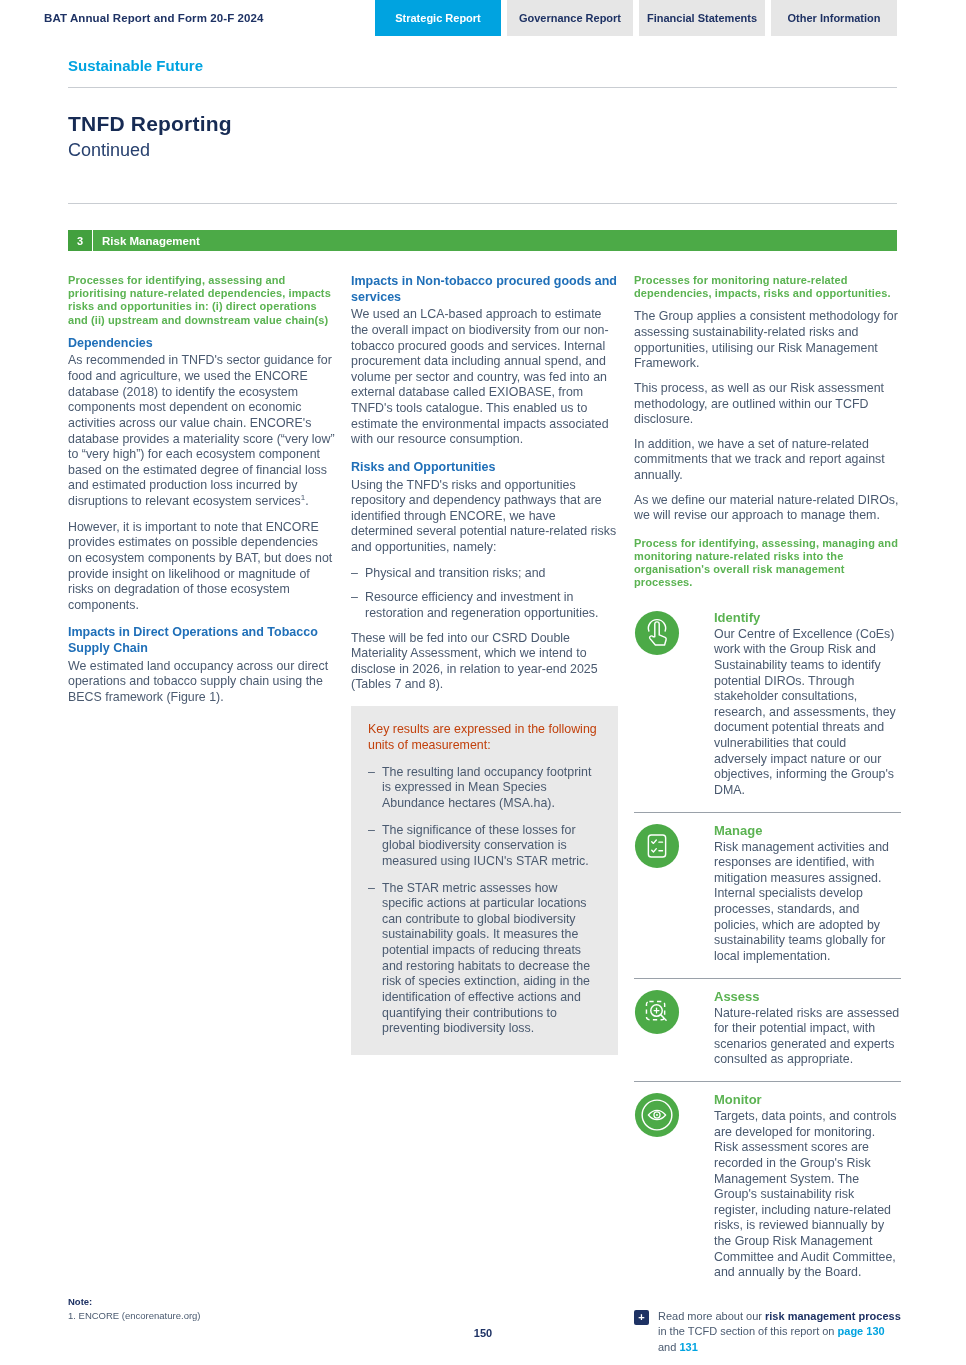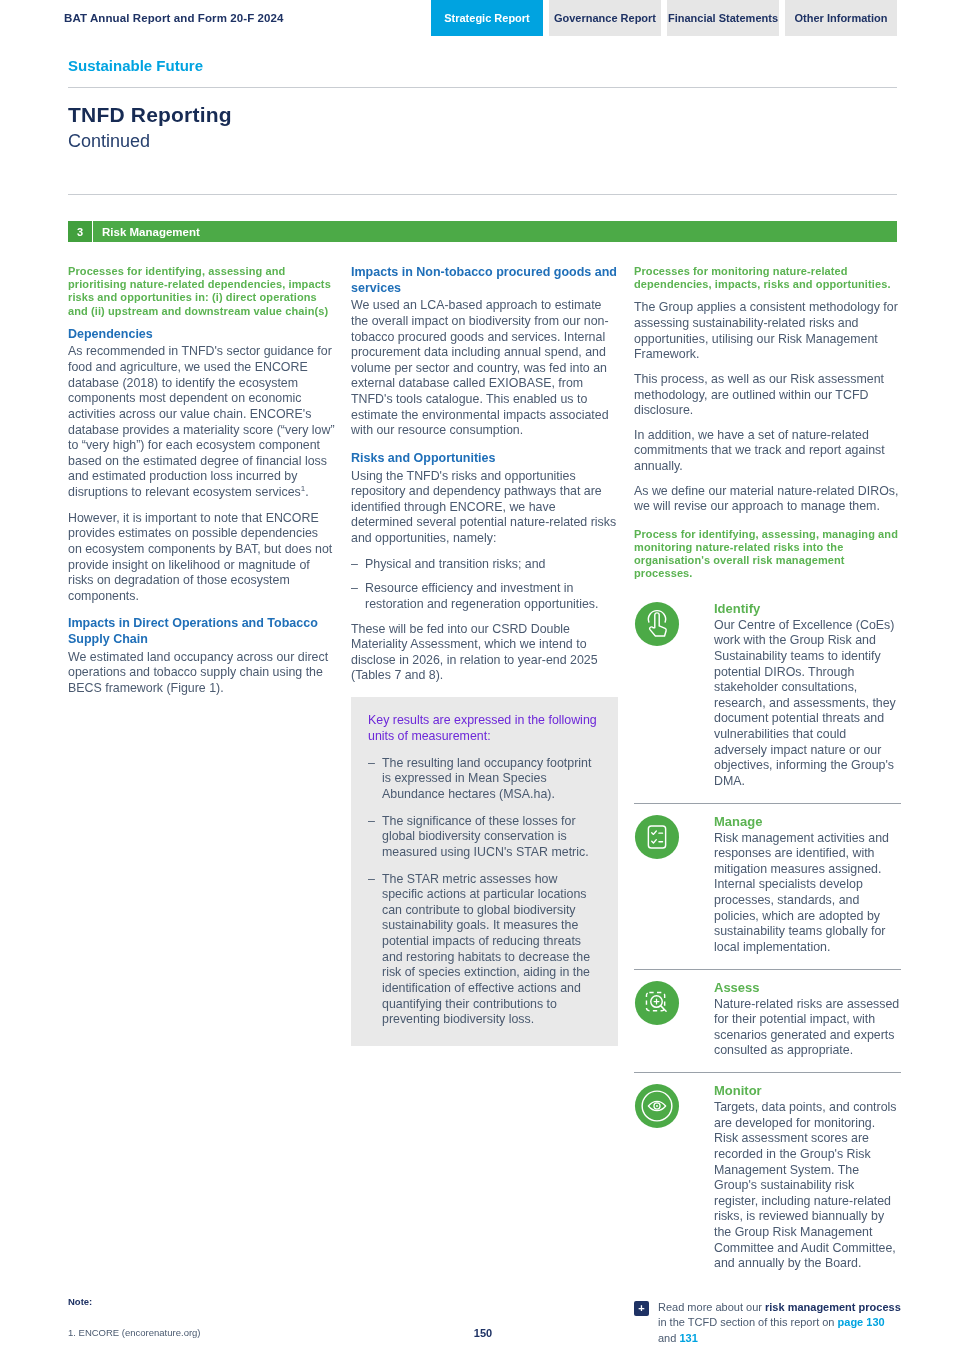--- a/index.html
+++ b/index.html
@@ -1,32 +1,32 @@
 <!DOCTYPE html>
 <html><head>
 <meta charset="utf-8">
 <style>
   * { margin:0; padding:0; box-sizing:border-box; }
   html,body { background:#ffffff; }
   body { font-family:"Liberation Sans", sans-serif; }
   .page { position:relative; width:966px; height:1365px; background:#fff; overflow:hidden; }
 
   
-  .topbar { display:flex; justify-content:space-between; align-items:stretch; height:36px; padding-left:64px; }
+  .topbar { display:flex; justify-content:space-between; align-items:stretch; height:36px; padding-left:44px; }
   .report-title { align-self:center; font-size:11.5px; font-weight:bold; color:#1e3264; letter-spacing:.1px; }
   .tabs { display:flex; gap:6px; margin-right:69px; }
-  .tab { display:flex; align-items:center; justify-content:center; width:112px; height:36px;
+  .tab { display:flex; align-items:center; justify-content:center; width:126px; height:36px;
          background:#e6e6e6; color:#1e3264; font-size:11px; font-weight:bold; cursor:pointer; }
   .tab.active { background:#00a3e0; color:#ffffff; }
 
   
   .content { padding:0 69px 0 68px; }
   .section-label { margin-top:21px; font-size:15px; font-weight:bold; color:#00a3e0; }
   .rule-1 { border:none; border-top:1px solid #c9cdd2; margin-top:13px; }
-  .page-title { margin-top:15px; font-size:21px; font-weight:bold; color:#172b54; letter-spacing:.2px; }
+  .page-title { margin-top:24px; font-size:21px; font-weight:bold; color:#172b54; letter-spacing:.2px; }
   .page-subtitle { margin-top:4px; font-size:18px; font-weight:400; color:#27406e; }
   .rule-2 { border:none; border-top:1px solid #c9cdd2; margin-top:42px; }
 
   
   .banner { display:flex; align-items:stretch; height:21px; margin-top:26px; background:#4caa47; }
   .banner-num { display:flex; align-items:center; justify-content:center; width:25px; background:#42a03e;
                 color:#fff; font-size:11px; font-weight:bold; border-right:1px solid #ffffff; }
   .banner-label { display:flex; align-items:center; padding-left:9px; color:#fff; font-size:11.5px; font-weight:bold; }
 
   
@@ -37,21 +37,21 @@
   .b-head { font-size:12.5px; line-height:1.25; font-weight:bold; color:#1f6fb8; margin:12px 0 2px; }
   .b-head.first { margin-top:0; }
   .col p.body { font-size:12.4px; line-height:1.26; color:#4a5a70; margin-bottom:10px; }
   .col1 .g-head { margin-bottom:9px; }
   sup.fn { font-size:8px; vertical-align:super; line-height:0; }
 
   .dash-item { position:relative; padding-left:14px; font-size:12.4px; line-height:1.26; color:#4a5a70; margin-bottom:9px; }
   .dash-item::before { content:"–"; position:absolute; left:0; top:0; }
 
   .key-box { background:#e9e9e9; padding:16px 17px 18px; margin-top:13px; }
-  .key-box .intro { font-size:12.4px; line-height:1.28; color:#6d28d9; margin-bottom:11px; }
+  .key-box .intro { font-size:12.4px; line-height:1.28; color:#c2410c; margin-bottom:11px; }
   .key-box .dash-item { margin-bottom:11px; }
   .key-box .dash-item:last-child { margin-bottom:0; }
 
   .col3 .g-head.h1 { margin-bottom:9px; }
   .col3 p.body { margin-bottom:9px; }
   .col3 .g-head.h2 { margin-top:13px; margin-bottom:10px; }
 
   
   .step { display:flex; gap:34px; padding:10px 0 13px; }
   .step.bordered { border-top:1px solid #9aa1a9; }
@@ -64,21 +64,21 @@
   .readmore { display:flex; gap:9px; margin-top:15px; }
   .plus-box { flex:0 0 15px; width:15px; height:15px; margin-top:1px; background:#1e3264; border-radius:2px;
               color:#fff; font-size:11px; font-weight:bold; display:flex; align-items:center; justify-content:center; cursor:pointer; }
   .readmore-text { font-size:11px; line-height:1.4; color:#4a5a70; }
   .readmore-text .bold { font-weight:bold; color:#1e3264; }
   .readmore-text .link { color:#00a3e0; font-weight:bold; cursor:pointer; }
 
   
   .note { position:absolute; left:68px; top:1296px; }
   .note-label { font-size:9.5px; font-weight:bold; color:#1e3264; }
-  .note-item { font-size:9.5px; color:#4a5a70; margin-top:20px;text-align:center; }
+  .note-item { font-size:9.5px; color:#4a5a70; margin-top:3px;text-align:center; }
   .page-number { position:absolute; left:0; right:0; top:1327px; text-align:center;
                  font-size:11px; font-weight:bold; color:#1e3264; }
 </style>
 </head>
 <body>
 
 <div class="page">
 
   <div class="topbar">
     <div class="report-title">BAT Annual Report and Form 20-F 2024</div>

